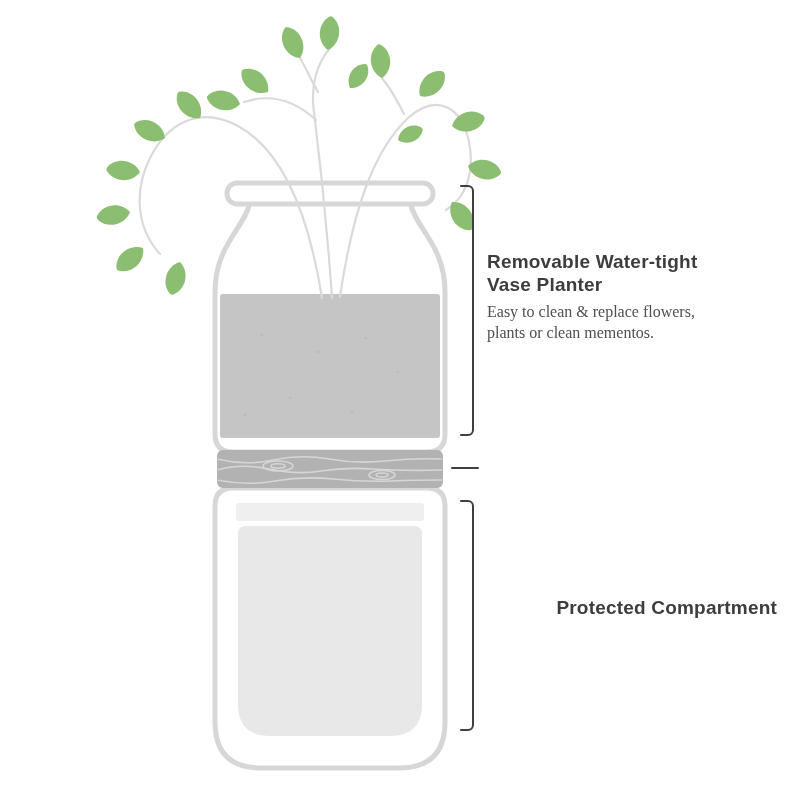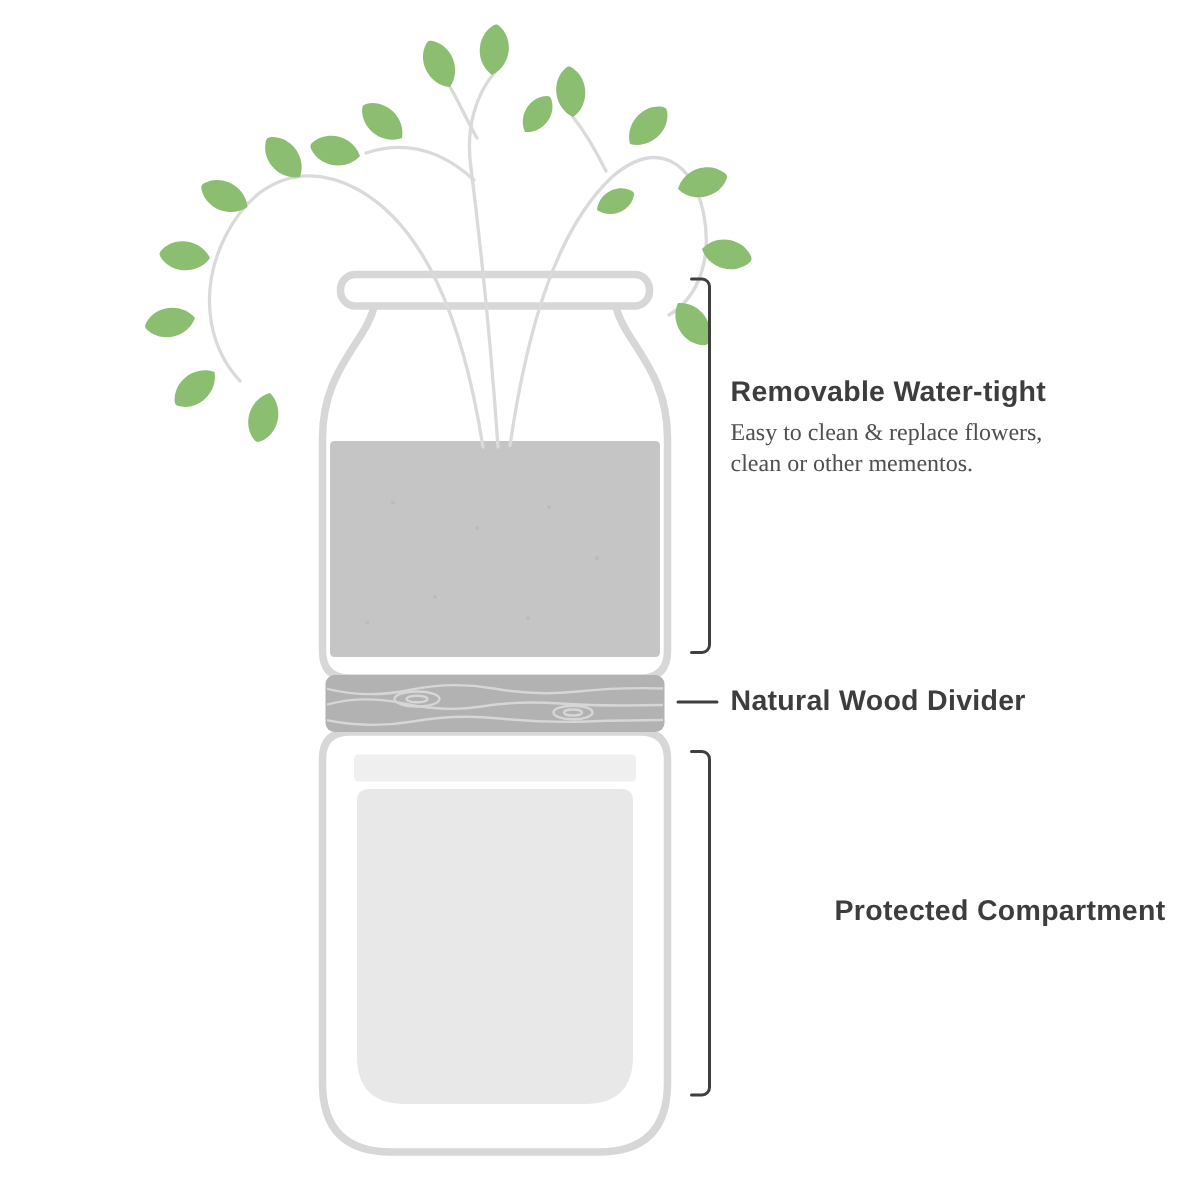--- a/index.html
+++ b/index.html
@@ -126,27 +126,25 @@
 
     <g>
       <path class="bracket" d="M461,186 h7 a5,5 0 0 1 5,5 v239 a5,5 0 0 1 -5,5 h-7"></path>
       <path class="bracket" d="M452,468 h26"></path>
       <path class="bracket" d="M461,501 h7 a5,5 0 0 1 5,5 v219 a5,5 0 0 1 -5,5 h-7"></path>
     </g>
   </svg>
 
   <div class="annotation" style="left:487px; top:250px; width:270px;">
     <div class="heading">Removable Water-tight</div>
+    <div class="heading">Vase Planter</div>
     <div class="desc">
       <div>Easy to clean &amp; replace flowers,</div>
-      <div>clean or other mementos.</div>
+      <div>plants or clean mementos.</div>
     </div>
   </div>
 
-  <div class="annotation" style="left:487px; top:456px; width:280px;">
-    <div class="heading">Natural Wood Divider</div>
-  </div>
 
   <div class="annotation" style="left:487px; top:596px; width:290px;text-align:right;">
     <div class="heading">Protected Compartment</div>
   </div>
 
 </div>
 
 </body></html>

